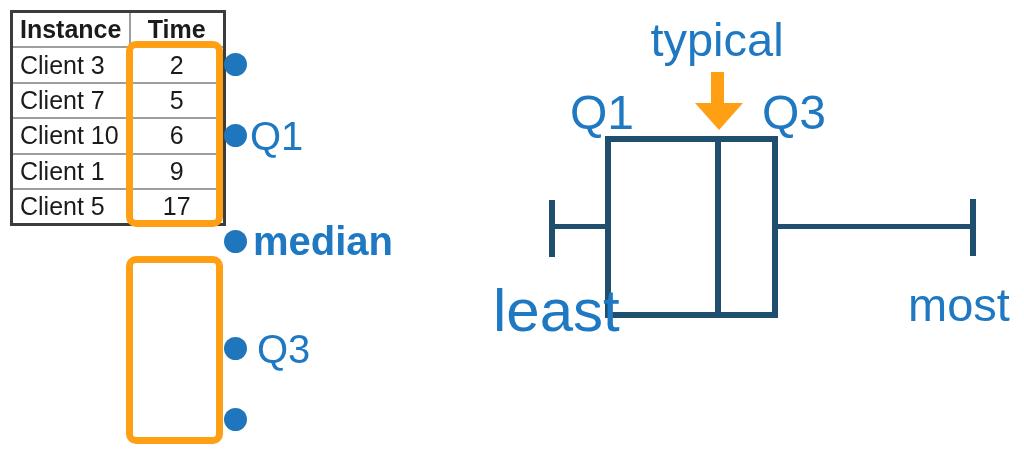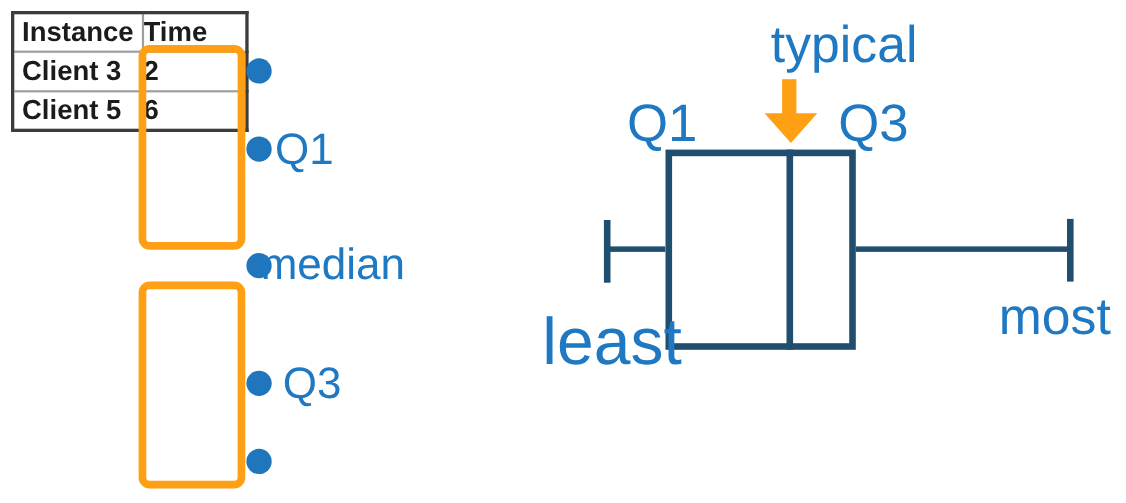--- a/index.html
+++ b/index.html
@@ -18,27 +18,27 @@
   
   table.data{
     position:absolute;left:10px;top:10px;width:213px;
     border-collapse:collapse;table-layout:fixed;background:#fff;
     border:3px solid #3C3C3C;
   }
   table.data th, table.data td{
     border:2px solid #9E9E9E;
     height:33.4px;padding:0;
     font-size:25px;color:#1B1B1B;line-height:1;
-    white-space:nowrap;overflow:hidden;font-weight:bold;
+    white-space:nowrap;overflow:hidden;
   }
   table.data th{font-weight:bold;}
   .col-inst{width:118px;}
   .col-time{width:95px;}
   .cell-inst{text-align:left;padding-left:7px !important;}
-  .cell-time{text-align:left;}
+  .cell-time{text-align:center;}
 
   
   .hl-rect{
     position:absolute;left:126px;width:97px;
     border:7px solid var(--highlight-orange);
     border-radius:10px;box-sizing:border-box;
     background:transparent;
   }
   .hl-lower{top:41px;height:186px;}
   .hl-upper{top:256px;height:188px;}
@@ -52,44 +52,44 @@
   .dot-q1{top:124px;}
   .dot-median{top:230px;}
   .dot-q3{top:337px;}
   .dot-most{top:408px;}
 
   .callout{
     position:absolute;color:var(--label-blue);
     font-size:40px;line-height:44px;white-space:nowrap;
   }
   .co-q1{left:250px;top:114px;}
-  .co-median{left:237px;top:219px;}
+  .co-median{left:253px;top:219px;font-weight:bold;}
   .co-q3{left:257px;top:327px;}
 
   
   .bp-part{position:absolute;background:var(--box-navy);}
   .bp-box{
     position:absolute;left:605px;top:136px;width:173px;height:182px;
     border:6px solid var(--box-navy);box-sizing:border-box;background:#fff;
   }
   .bp-median{left:715px;top:136px;width:6px;height:182px;}
   .bp-whisker-l{left:552px;top:224px;width:53px;height:5px;}
   .bp-cap-l{left:549px;top:200px;width:6px;height:57px;}
   .bp-whisker-r{left:778px;top:224px;width:195px;height:5px;}
   .bp-cap-r{left:970px;top:199px;width:6px;height:57px;}
 
   .bp-label{
     position:absolute;color:var(--label-blue);
     white-space:nowrap;line-height:1.12;
   }
-  .bp-typical{left:600px;top:14px;width:234px;text-align:right;font-size:47px;}
+  .bp-typical{left:600px;top:14px;width:234px;text-align:center;font-size:47px;}
   .bp-q1{left:570px;top:86px;font-size:48px;}
   .bp-q3{left:762px;top:86px;font-size:48px;}
   .bp-least{left:493px;top:277px;font-size:60px;}
-  .bp-most{left:908px;top:262px;font-size:47px;}
+  .bp-most{left:908px;top:279px;font-size:47px;}
 
   .arrow-shaft{
     position:absolute;left:711px;top:72px;width:13px;height:32px;
     background:var(--highlight-orange);
   }
   .arrow-head{
     position:absolute;left:695px;top:103px;width:0;height:0;
     border-left:24px solid transparent;
     border-right:24px solid transparent;
     border-top:27px solid var(--highlight-orange);
@@ -113,31 +113,43 @@
     </thead>
     <tbody>
 
         <tr>
           <td class="cell-inst">Client 3</td>
           <td class="cell-time">2</td>
         </tr>
 
 
 
+        <tr>
+          <td class="cell-inst">Client 7</td>
+          <td class="cell-time">5</td>
+        </tr>
 
         <tr>
-          <td class="cell-inst">Client 5</td>
+          <td class="cell-inst">Client 10</td>
           <td class="cell-time">6</td>
+        </tr>
+
+
+        <tr>
+          <td class="cell-inst">Client 1</td>
+          <td class="cell-time">9</td>
         </tr>
 
 
 
 
-
-
+        <tr>
+          <td class="cell-inst">Client 5</td>
+          <td class="cell-time">17</td>
+        </tr>
       </tbody>
   </table>
 
   <div class="hl-rect hl-lower"></div>
   <div class="hl-rect hl-upper"></div>
 
   <div class="dot dot-least"></div>
   <div class="dot dot-q1"></div>
   <div class="dot dot-median"></div>
   <div class="dot dot-q3"></div>

